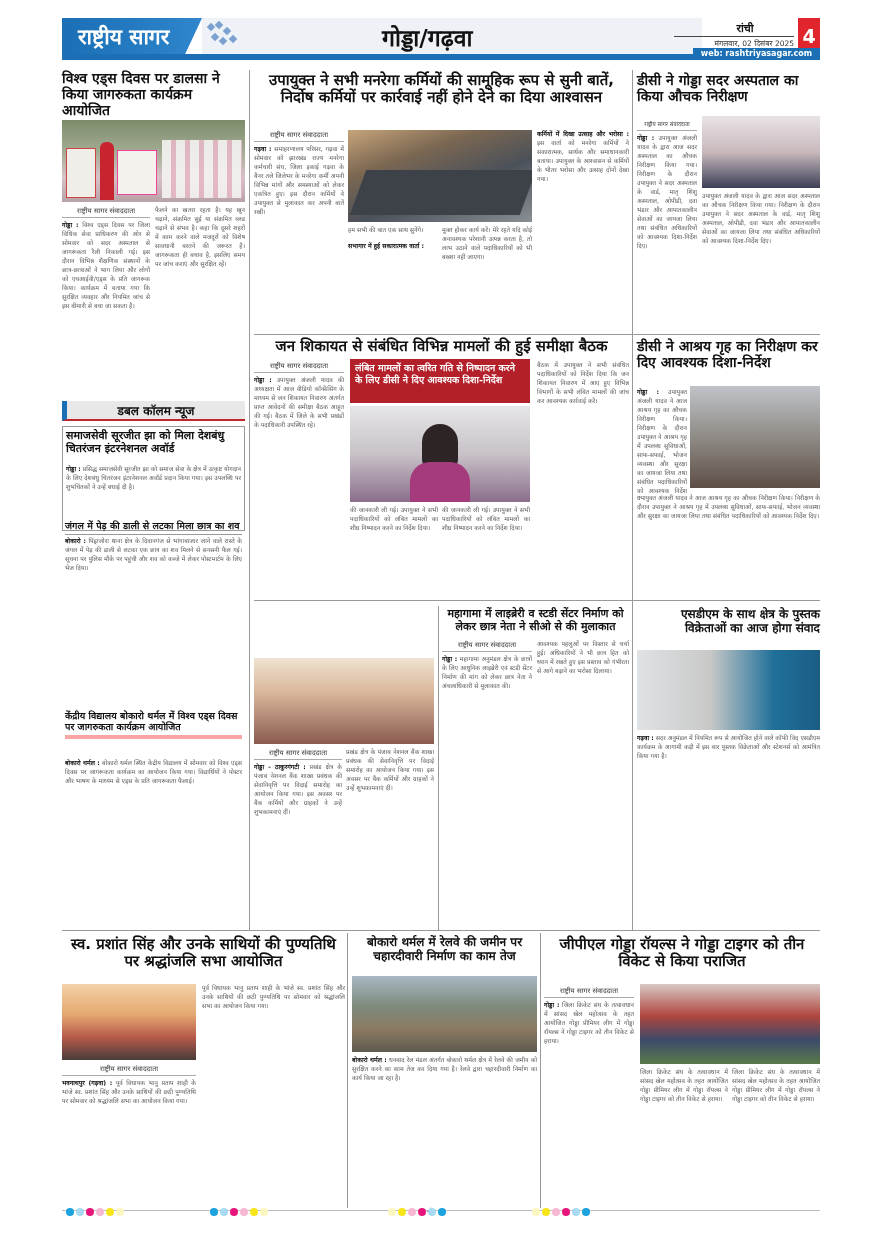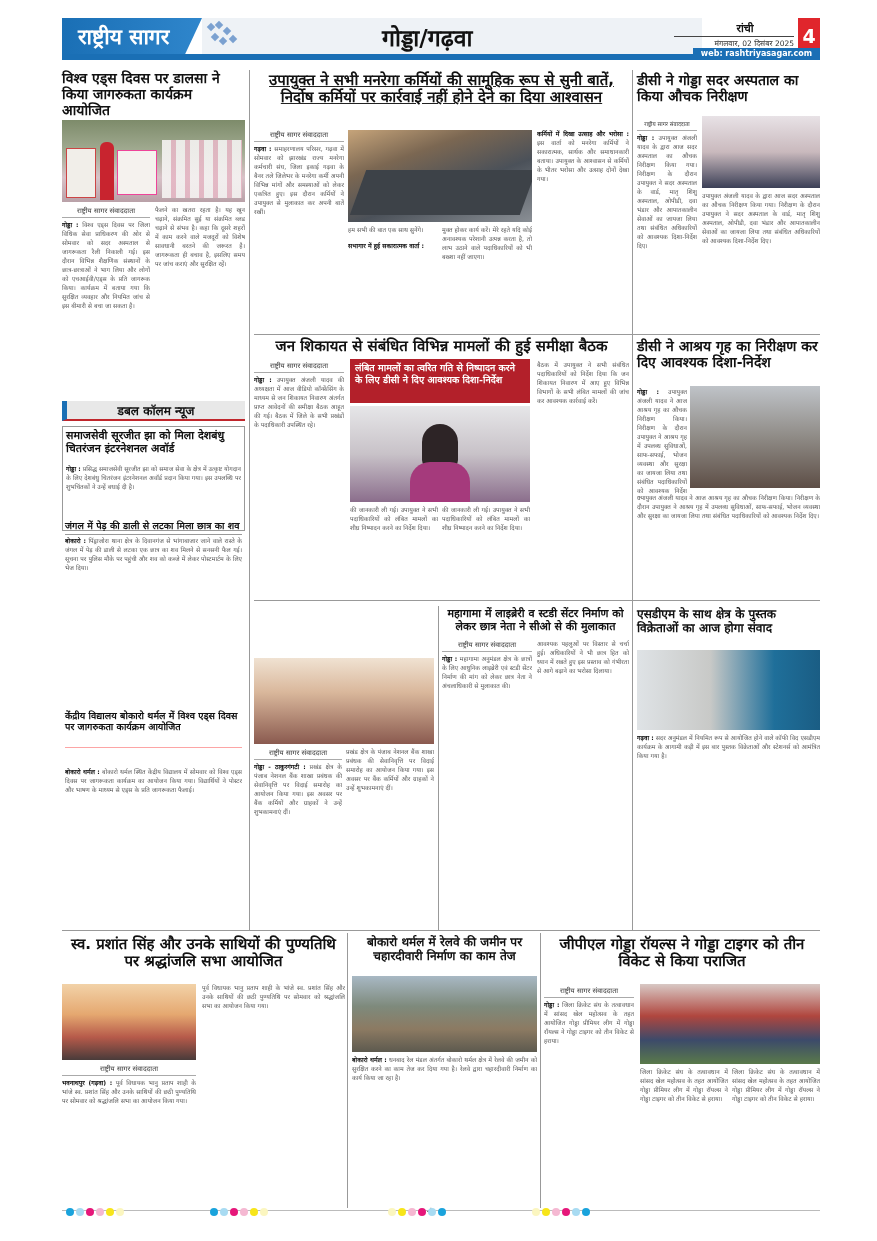--- a/index.html
+++ b/index.html
@@ -80,27 +80,27 @@
   <div class="dcn-head">डबल कॉलम न्यूज</div>
   <div class="box" style="left:0;top:408px;width:183px;border:1px solid #999;padding:3px;">
     <div class="hl" style="font-size:11px;margin-bottom:10px;">समाजसेवी सूरजीत झा को मिला देशबंधु चितरंजन इंटरनेशनल अवॉर्ड</div>
     <div class="txt" style="height:62px;"><b>गोड्डा :</b> <span>प्रसिद्ध समाजसेवी सूरजीत झा को समाज सेवा के क्षेत्र में उत्कृष्ट योगदान के लिए देशबंधु चितरंजन इंटरनेशनल अवॉर्ड प्रदान किया गया। इस उपलब्धि पर शुभचिंतकों ने उन्हें बधाई दी है।</span></div>
   </div>
   <div class="box" style="left:0;top:500px;width:183px;padding:3px;">
     <div class="hl" style="font-size:9.5px;margin-bottom:2px;border-bottom:1px solid #999;padding-bottom:2px;">जंगल में पेड़ की डाली से लटका मिला छात्र का शव</div>
     <div class="txt" style="height:165px;"><b>बोकारो :</b> <span>पिंड्राजोरा थाना क्षेत्र के दिवानगंज से भांगाबाजार जाने वाले रास्ते के जंगल में पेड़ की डाली से लटका एक छात्र का शव मिलने से सनसनी फैल गई। सूचना पर पुलिस मौके पर पहुंची और शव को कब्जे में लेकर पोस्टमार्टम के लिए भेज दिया।</span></div>
   </div>
   <div class="box" style="left:0;top:690px;width:183px;padding:3px;">
-    <div class="hl" style="font-size:9.5px;margin-bottom:20px;border-bottom:1px solid #fca5a5;padding-bottom:14px;">केंद्रीय विद्यालय बोकारो थर्मल में विश्व एड्स दिवस पर जागरुकता कार्यक्रम आयोजित</div>
+    <div class="hl" style="font-size:9.5px;margin-bottom:20px;border-bottom:4px solid #fca5a5;padding-bottom:2px;">केंद्रीय विद्यालय बोकारो थर्मल में विश्व एड्स दिवस पर जागरुकता कार्यक्रम आयोजित</div>
     <div class="txt" style="height:190px;"><b>बोकारो थर्मल :</b> <span>बोकारो थर्मल स्थित केंद्रीय विद्यालय में सोमवार को विश्व एड्स दिवस पर जागरूकता कार्यक्रम का आयोजन किया गया। विद्यार्थियों ने पोस्टर और भाषण के माध्यम से एड्स के प्रति जागरूकता फैलाई।</span></div>
   </div>
 
   <div class="vline" style="left:187px;top:52px;height:860px;"></div>
 
-  <div class="box" style="left:192px;top:54px;width:375px;text-decoration:underline;">
+  <div class="box" style="left:192px;top:54px;width:375px;">
     <div class="hl" style="font-size:15px;text-align:center;">उपायुक्त ने सभी मनरेगा कर्मियों की सामूहिक रूप से सुनी बातें, निर्दोष कर्मियों पर कार्रवाई नहीं होने देने का दिया आश्वासन</div>
   </div>
   <div class="box" style="left:192px;top:112px;width:90px;">
     <div class="byline">राष्ट्रीय सागर संवाददाता</div>
     <div class="txt" style="height:200px;"><b>गढ़वा :</b> <span>समाहरणालय परिसर, गढ़वा में सोमवार को झारखंड राज्य मनरेगा कर्मचारी संघ, जिला इकाई गढ़वा के बैनर तले जिलेभर के मनरेगा कर्मी अपनी विभिन्न मांगों और समस्याओं को लेकर एकत्रित हुए। इस दौरान कर्मियों ने उपायुक्त से मुलाकात कर अपनी बातें रखीं।</span></div>
   </div>
   <div class="img" style="left:286px;top:112px;width:184px;height:92px;background:linear-gradient(160deg,#c6a47a 0%,#7b6752 30%,#4b5159 60%,#8a8f95 100%);">
     <div style="position:absolute;left:10px;top:40px;width:170px;height:45px;background:#3d4248;transform:skewX(-20deg);"></div>
   </div>
   <div class="box" style="left:286px;top:208px;width:90px;">
@@ -181,21 +181,21 @@
   </div>
   <div class="box" style="left:380px;top:622px;width:90px;">
     <div class="byline">राष्ट्रीय सागर संवाददाता</div>
     <div class="txt" style="height:260px;"><b>गोड्डा :</b> <span>महागामा अनुमंडल क्षेत्र के छात्रों के लिए आधुनिक लाइब्रेरी एवं स्टडी सेंटर निर्माण की मांग को लेकर छात्र नेता ने अंचलाधिकारी से मुलाकात की।</span></div>
   </div>
   <div class="box" style="left:475px;top:622px;width:92px;">
     <div class="txt" style="height:260px;">आवश्यक पहलुओं पर विस्तार से चर्चा हुई। अधिकारियों ने भी छात्र हित को ध्यान में रखते हुए इस प्रस्ताव को गंभीरता से आगे बढ़ाने का भरोसा दिलाया।</div>
   </div>
 
   <div class="box" style="left:575px;top:590px;width:183px;">
-    <div class="hl" style="font-size:12px;text-align:left;">एसडीएम के साथ क्षेत्र के पुस्तक विक्रेताओं का आज होगा संवाद</div>
+    <div class="hl" style="font-size:12px;text-align:right;">एसडीएम के साथ क्षेत्र के पुस्तक विक्रेताओं का आज होगा संवाद</div>
   </div>
   <div class="img" style="left:575px;top:632px;width:183px;height:80px;background:linear-gradient(90deg,#dfe3e6 0%,#c8c9c7 40%,#1f6f9a 75%,#1a5d84 100%);"></div>
   <div class="box" style="left:575px;top:716px;width:183px;">
     <div class="txt" style="height:170px;"><b>गढ़वा :</b> <span>सदर अनुमंडल में नियमित रूप से आयोजित होने वाले कॉफी विद एसडीएम कार्यक्रम के आगामी कड़ी में इस बार पुस्तक विक्रेताओं और स्टेशनर्स को आमंत्रित किया गया है।</span></div>
   </div>
 
   <div class="hline" style="left:0;top:912px;width:758px;"></div>
 
   <div class="box" style="left:0;top:918px;width:283px;">
     <div class="hl" style="font-size:15px;text-align:center;">स्व. प्रशांत सिंह और उनके साथियों की पुण्यतिथि पर श्रद्धांजलि सभा आयोजित</div>

